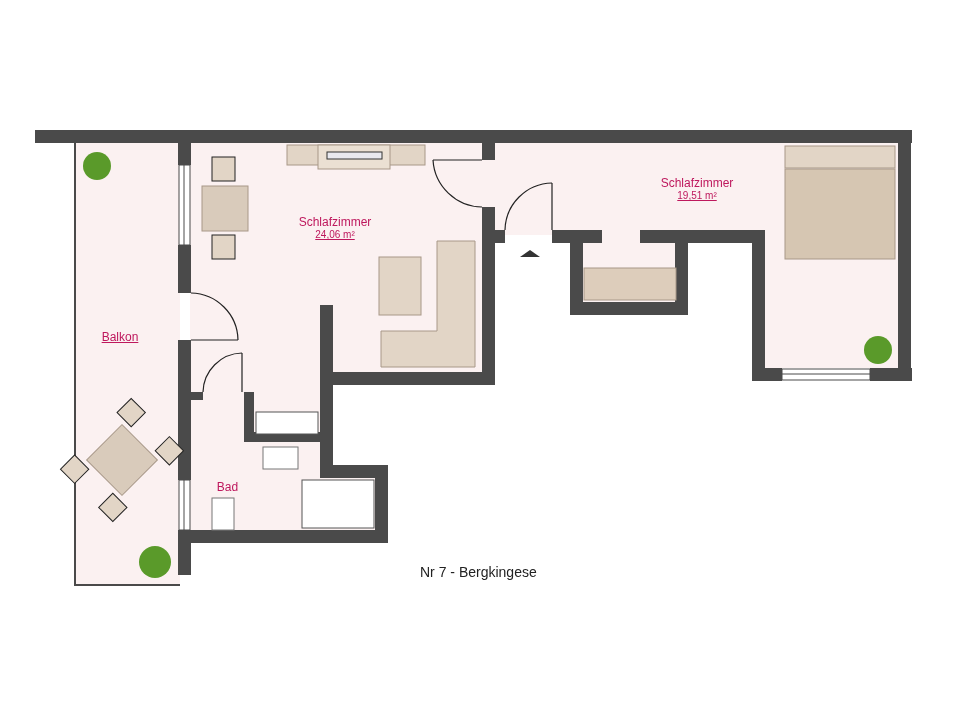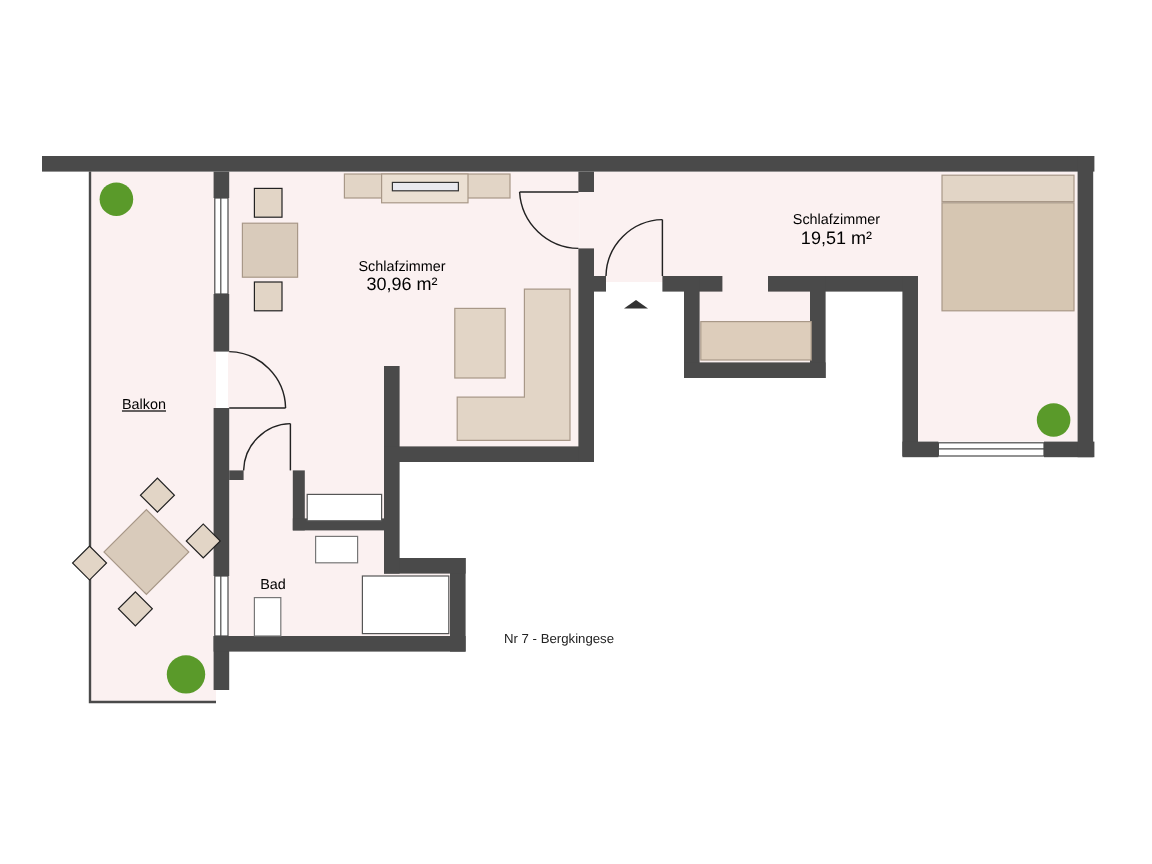--- a/index.html
+++ b/index.html
@@ -1,21 +1,21 @@
 <!DOCTYPE html>
 <html><head>
 <meta charset="utf-8">
 <style>
   html,body{margin:0;padding:0;background:#fff;}
   #stage{position:relative;width:960px;height:720px;background:#fff;overflow:hidden;}
   svg{position:absolute;left:0;top:0;}
-  .lbl{position:absolute;font-family:"Liberation Sans",sans-serif;color:#000000;text-align:center;white-space:nowrap;}
+  .lbl{position:absolute;font-family:"Liberation Sans",sans-serif;color:#be185d;text-align:center;white-space:nowrap;}
   .room-name{font-size:12px;}
-  .room-area{font-size:15px;}
-  .title{font-size:11px;color:#222;}
+  .room-area{font-size:10px;text-decoration:underline;}
+  .title{font-size:14px;color:#222;margin-top:37px;}
 </style>
 </head>
 <body>
 
 <div id="stage">
 <svg width="960" height="720" viewBox="0 0 960 720">
 
   <g fill="#fbf1f1">
     <rect x="75" y="143" width="105" height="442"></rect>
     <rect x="190" y="143" width="293" height="236"></rect>
@@ -105,21 +105,21 @@
 
   <g fill="#5a9a2a">
     <circle cx="97" cy="166" r="14"></circle>
     <circle cx="155" cy="562" r="16"></circle>
     <circle cx="878" cy="350" r="14"></circle>
   </g>
 </svg>
 
 <div class="lbl" style="left:280px;top:215px;width:110px;">
   <div class="room-name">Schlafzimmer</div>
-  <div class="room-area">30,96 m²</div>
+  <div class="room-area">24,06 m²</div>
 </div>
 <div class="lbl" style="left:642px;top:176px;width:110px;">
   <div class="room-name">Schlafzimmer</div>
   <div class="room-area">19,51 m²</div>
 </div>
 <div class="lbl room-name" style="left:90px;top:330px;width:60px;text-decoration:underline;">Balkon</div>
 <div class="lbl room-name" style="left:205px;top:460px;width:45px;margin-top:20px;">Bad</div>
 <div class="lbl title" style="left:420px;top:527px;">Nr 7 - Bergkingese</div>
 </div>
 

